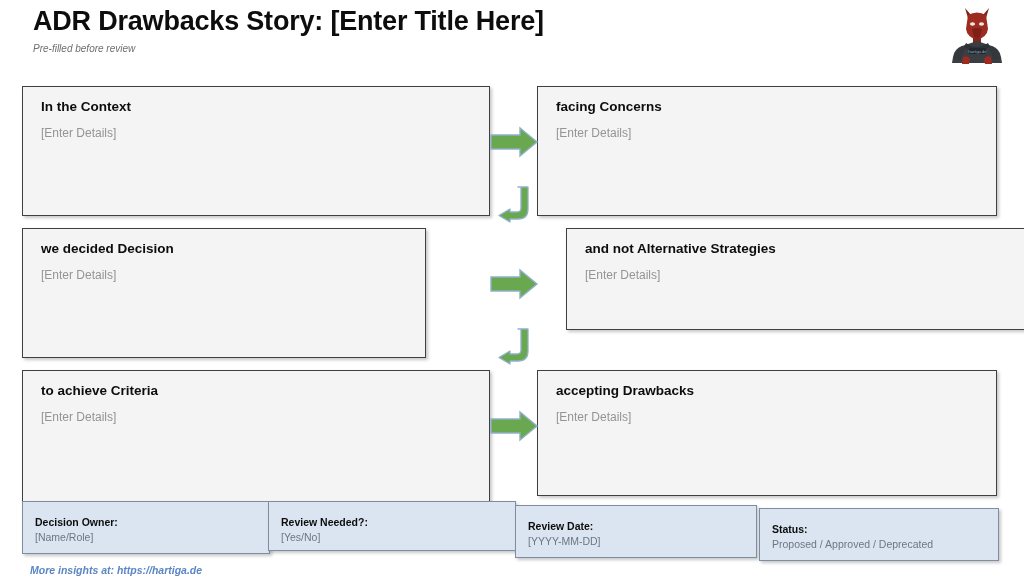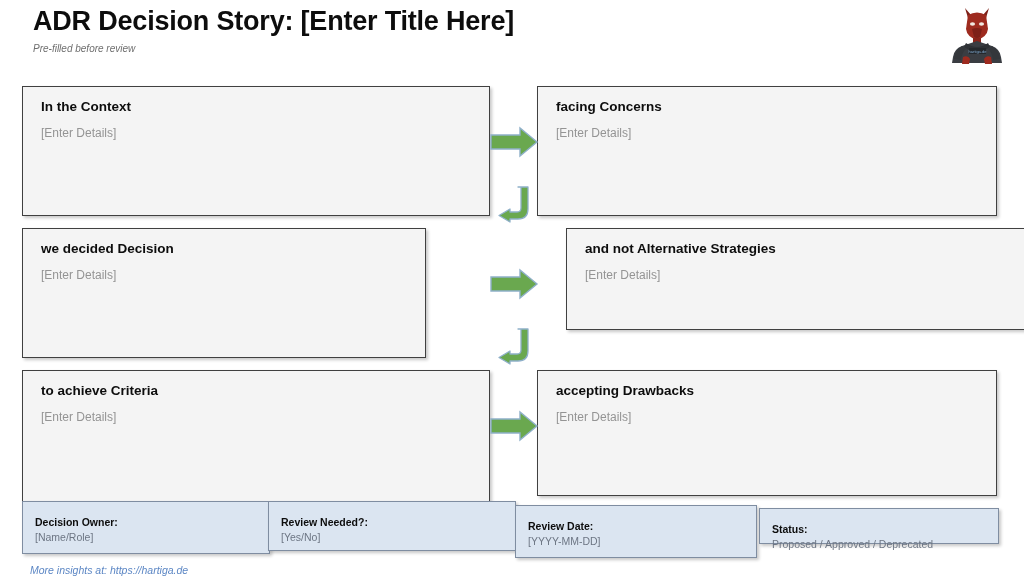--- a/index.html
+++ b/index.html
@@ -114,39 +114,39 @@
     position: absolute;
     left: 12px;
     top: 29px;
     font-size: 10.5px;
     color: #6d7684;
     white-space: nowrap;
   }
   #meta-owner  { left: 22px;  top: 501px; width: 248px; height: 53px; }
   #meta-review { left: 268px; top: 501px; width: 248px; height: 50px; }
   #meta-date   { left: 515px; top: 505px; width: 242px; height: 53px; }
-  #meta-status { left: 759px; top: 508px; width: 240px; height: 36px; }
+  #meta-status { left: 759px; top: 508px; width: 240px; height: 53px; }
 
   
   #footer-link {
     position: absolute;
     left: 30px;
     top: 564px;
     font-size: 10.5px;
     font-style: italic;
-    font-weight: normal;
+    font-weight: bold;
     color: #5b86c4;
     white-space: nowrap;
   }
 </style>
 </head>
 <body>
 
 <div id="header">
-  <div id="page-title">ADR Decision Story: [Enter Title Here]</div>
+  <div id="page-title">ADR Drawbacks Story: [Enter Title Here]</div>
   <div id="page-subtitle">Pre-filled before review</div>
 </div>
 
 <div id="logo">
   <svg viewBox="0 0 66 62" width="66" height="62">
 
     <path d="M24 15 L21 5 L27 12 Z" fill="#7e2018"></path>
     <path d="M42 15 L45 5 L39 12 Z" fill="#7e2018"></path>
 
     <path d="M24 12 Q33 7 42 12 L44 26 Q43 34 33 37 Q23 34 22 26 Z" fill="#9e2b1f"></path>

